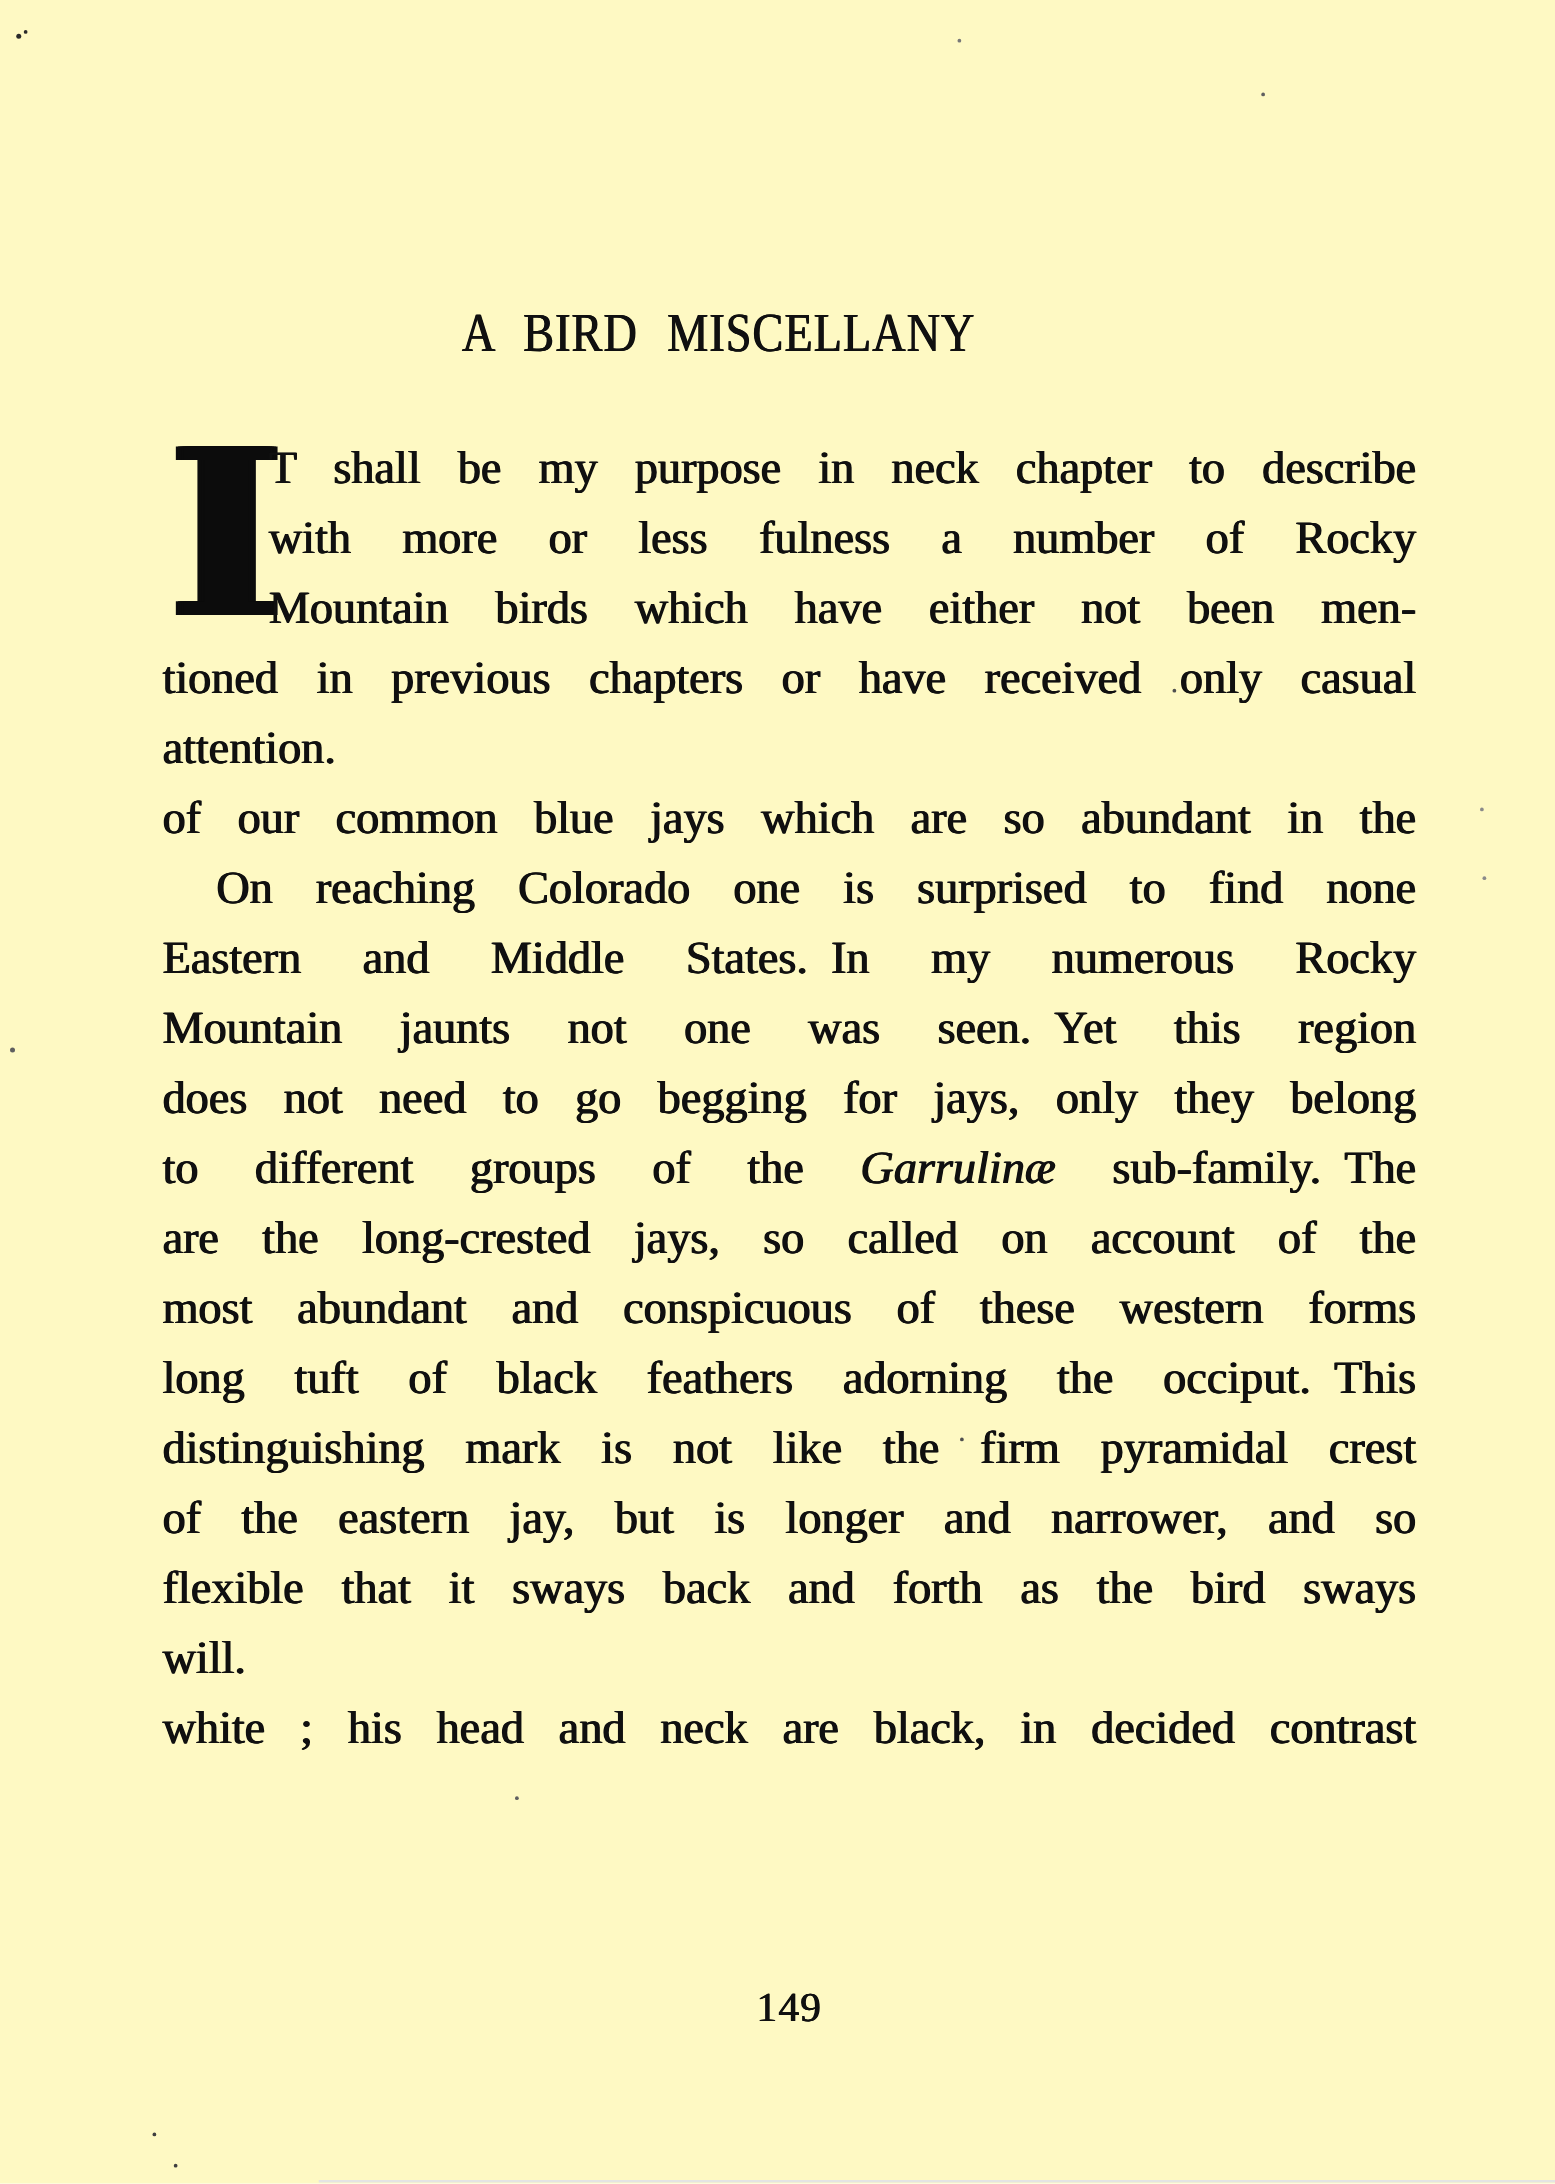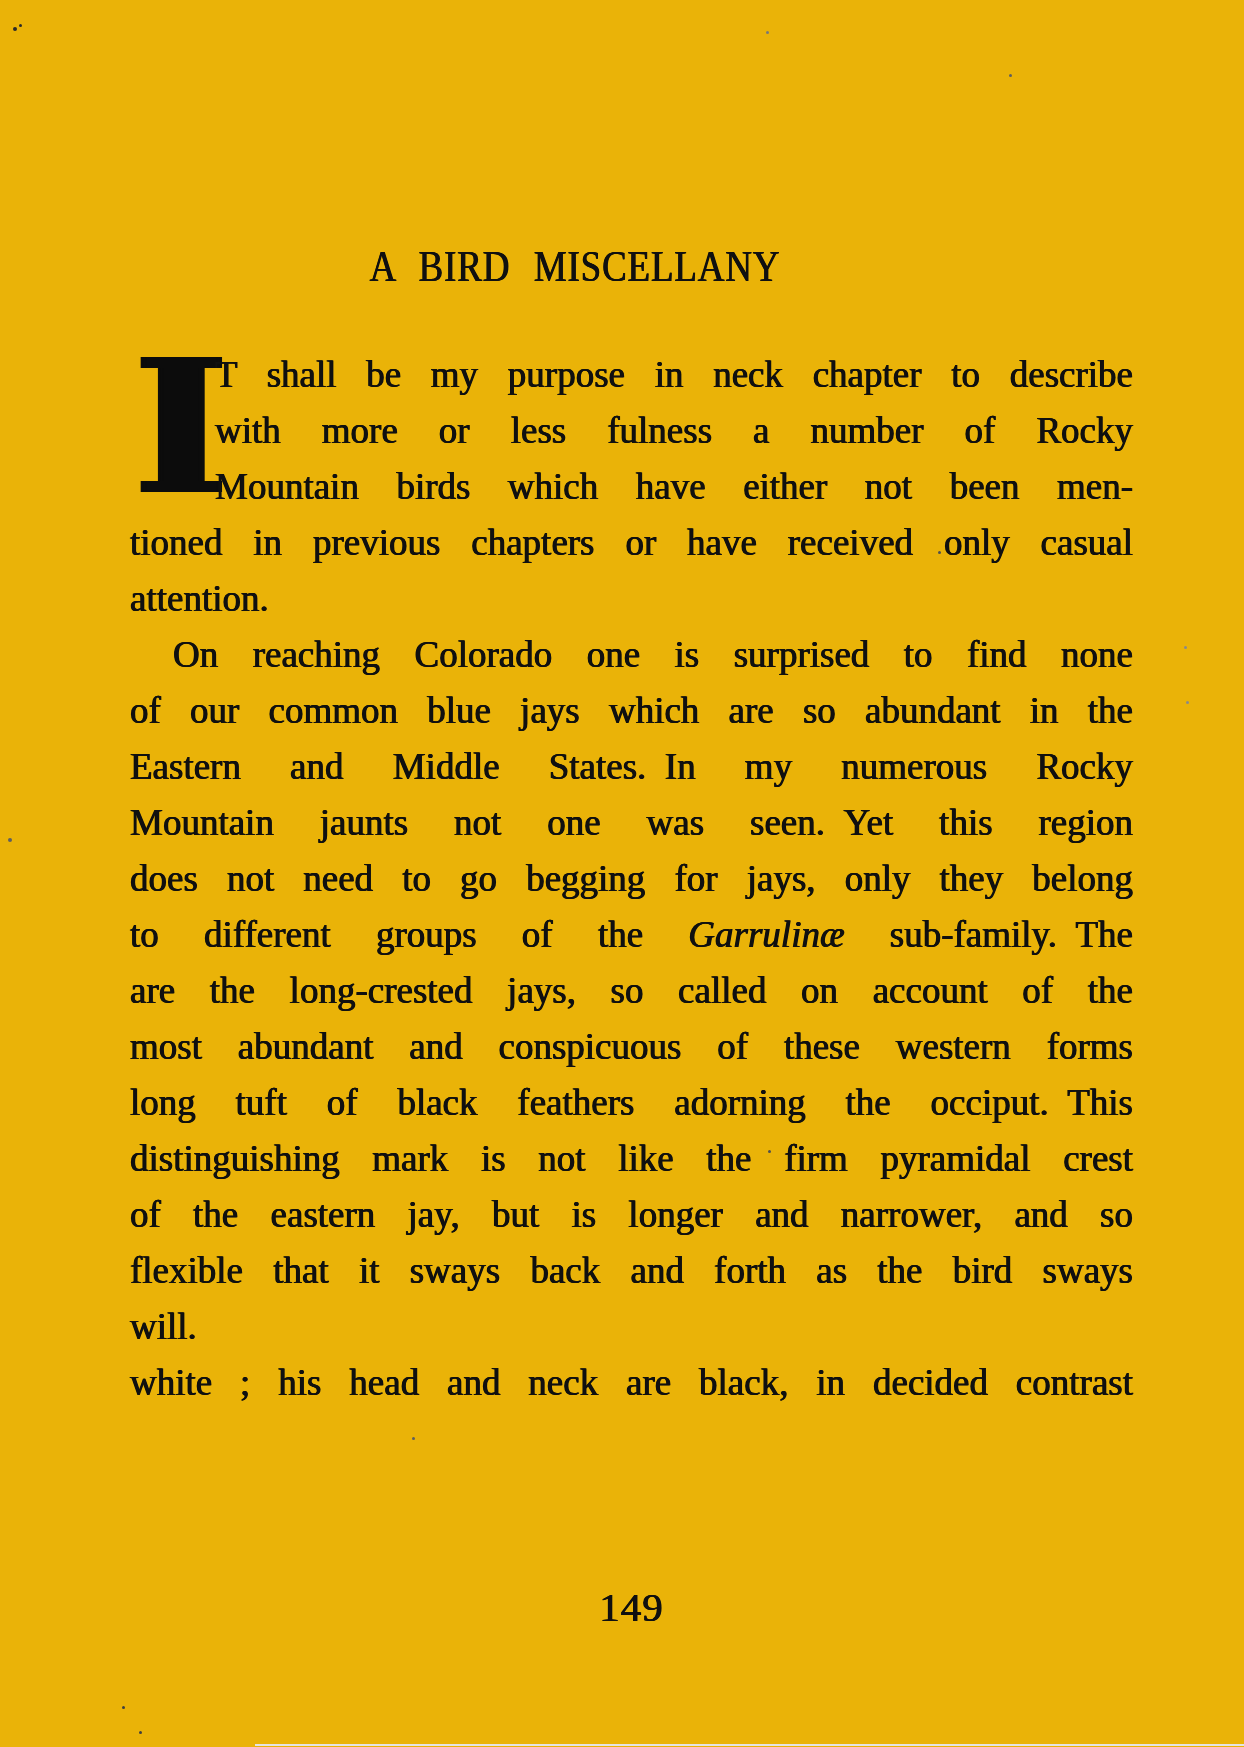--- a/index.html
+++ b/index.html
@@ -1,20 +1,20 @@
 <!DOCTYPE html>
 <html><head>
 <meta charset="utf-8">
 <style>
   html, body { margin: 0; padding: 0; background: #ffffff; }
   .page {
     position: relative;
     width: 1244px;
     height: 1747px;
-    background: #eab308;
+    background: #fef9c3;
     overflow: hidden;
     color: #101010;
     font-family: "Liberation Serif", "DejaVu Serif", serif;
   }
   .title {
     position: absolute;
     top: 243px;
     left: 0;
     width: 1150px;
     text-align: center;
@@ -57,21 +57,21 @@
                  3px 0 0 currentColor, -3px 0 0 currentColor,
                  4.5px 0 0 currentColor, -4.5px 0 0 currentColor,
                  6px 0 0 currentColor, -6px 0 0 currentColor;
   }
   .pagenum {
     position: absolute;
     top: 1590px;
     left: 130px;
     width: 1003px;
     text-align: center;
-    font-size: 41px;
+    font-size: 33px;
     line-height: 34px;
     letter-spacing: 1px;
     text-shadow: 0.4px 0 0 currentColor, -0.4px 0 0 currentColor;
   }
   .speck { position: absolute; border-radius: 50%; }
   .bottom-edge {
     position: absolute;
     left: 255px;
     right: 0;
     bottom: 1px;
@@ -92,22 +92,22 @@
     <div class="capblock">
         <div class="line">T shall be my purpose in neck chapter to describe</div>
         <div class="line">with more or less fulness a number of Rocky</div>
         <div class="line">Mountain birds which have either not been men-</div>
       </div>
     <div>
         <div class="line">tioned in previous chapters or have received only casual</div>
         <div class="line last">attention.</div>
       </div>
     <div>
+        <div class="line">of our common blue jays which are so abundant in the</div>
         <div class="line" style="text-indent: 43px;">On reaching Colorado one is surprised to find none</div>
-        <div class="line">of our common blue jays which are so abundant in the</div>
         <div class="line">Eastern and Middle States. In my numerous Rocky</div>
         <div class="line">Mountain jaunts not one was seen. Yet this region</div>
         <div class="line">does not need to go begging for jays, only they belong</div>
         <div class="line"><span>to different groups of the </span><span class="it">Garrulinæ</span><span> sub-family. The</span></div>
         <div class="line">are the long-crested jays, so called on account of the</div>
         <div class="line">most abundant and conspicuous of these western forms</div>
         <div class="line">long tuft of black feathers adorning the occiput. This</div>
         <div class="line">distinguishing mark is not like the firm pyramidal crest</div>
         <div class="line">of the eastern jay, but is longer and narrower, and so</div>
         <div class="line">flexible that it sways back and forth as the bird sways</div>

